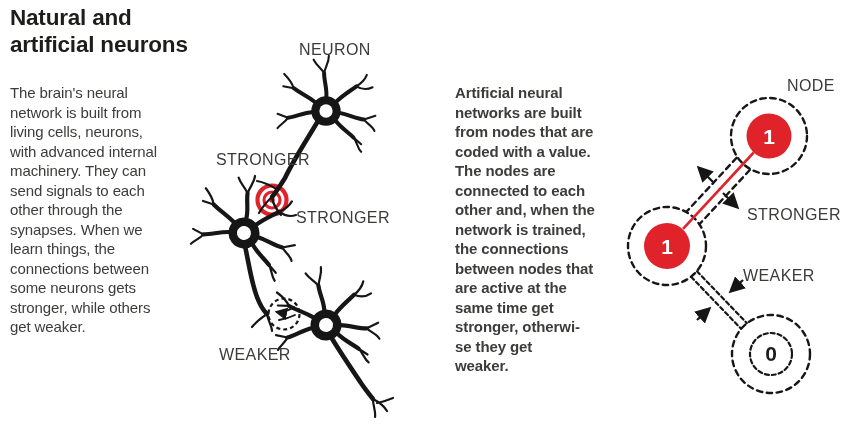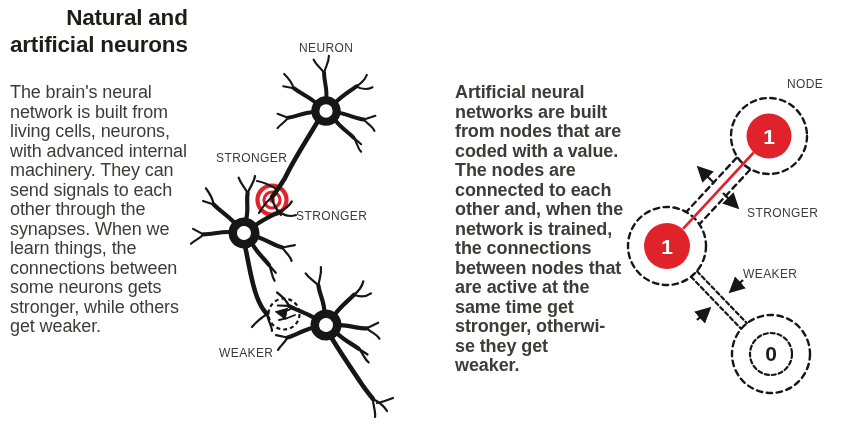--- a/index.html
+++ b/index.html
@@ -4,30 +4,30 @@
 <style>
   :root{ --red:#e0232a; --ink:#161616; --body:#3c3c3b; }
   html,body{margin:0;padding:0;background:#fff;}
   .canvas{
     position:relative;width:860px;height:425px;background:#ffffff;
     font-family:"Liberation Sans",sans-serif;overflow:hidden;
   }
   .title{
     position:absolute;left:10px;top:4px;margin:0;
     font-size:22.5px;font-weight:bold;line-height:27px;color:#1d1d1b;
-    letter-spacing:-0.2px;white-space:pre-line;text-align:right;
+    letter-spacing:-0.2px;white-space:pre-line;
   }
   .para{
-    position:absolute;margin:0;font-size:18px;line-height:19.5px;
+    position:absolute;margin:0;font-size:15px;line-height:19.5px;
     color:var(--body);white-space:pre-line;letter-spacing:-0.1px;
   }
   #para-left{left:10px;top:83px;width:200px;}
   #para-right{left:455px;top:83px;width:180px;font-weight:bold;}
   .lbl{
-    position:absolute;font-size:12px;color:#3b3b3a;letter-spacing:0.4px;
+    position:absolute;font-size:16px;color:#3b3b3a;letter-spacing:0.4px;
     white-space:nowrap;
   }
   .nodeval{
     position:absolute;transform:translate(-50%,-50%);
     font-weight:bold;font-size:21px;line-height:21px;
   }
   .nodeval.white{color:#ffffff;}
   .nodeval.dark{color:#1d1d1b;}
   svg{position:absolute;display:block;}
   .ink{stroke:var(--ink);fill:none;stroke-linecap:round;stroke-linejoin:round;}

